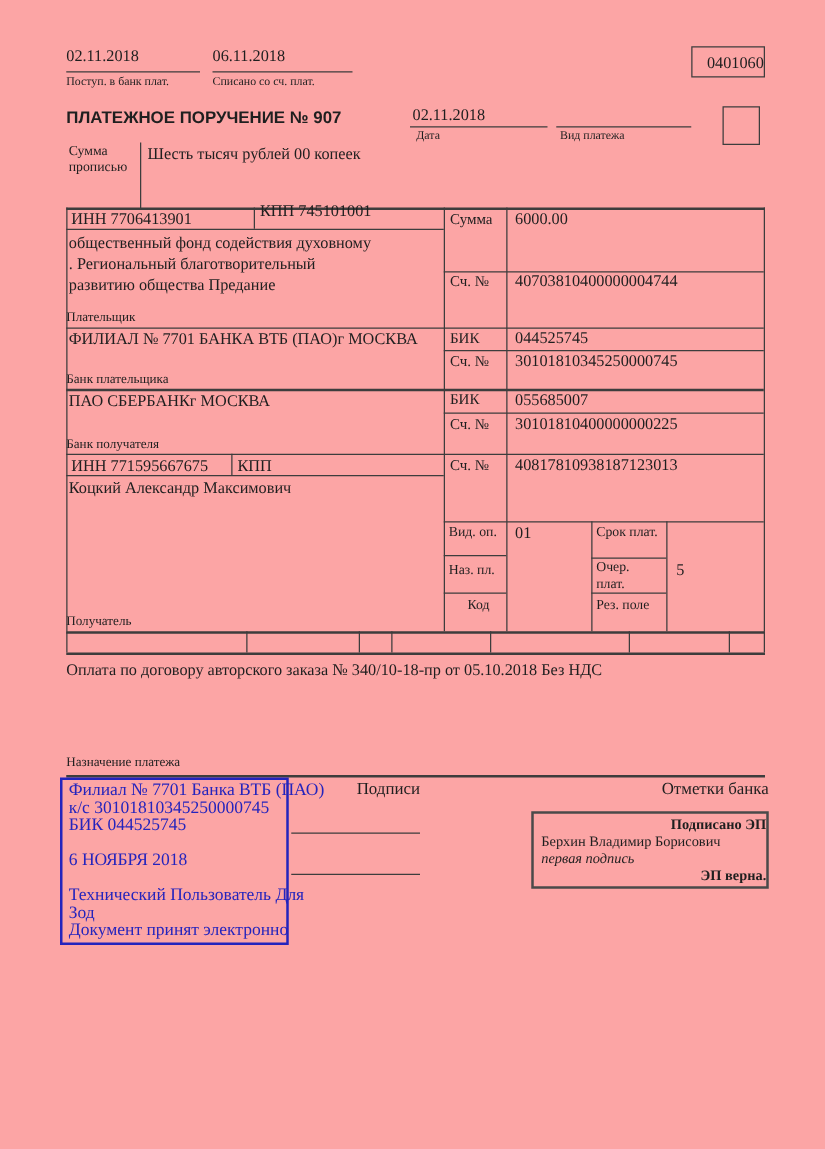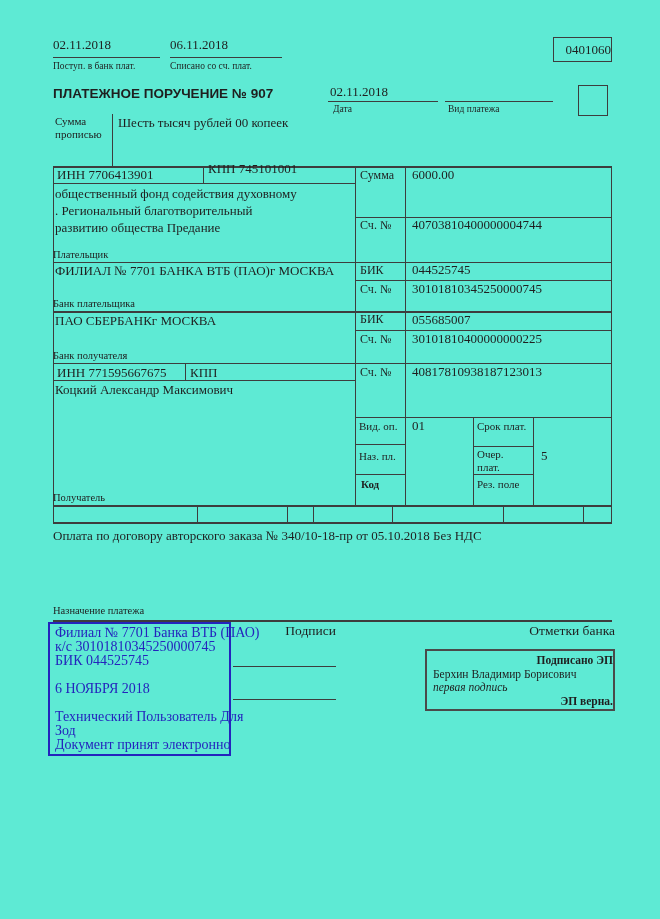--- a/index.html
+++ b/index.html
@@ -1,16 +1,16 @@
 <!DOCTYPE html>
 <html><head>
 <meta charset="utf-8">
 <style>
   html,body{margin:0;padding:0;background:#fff;}
-  .page{position:relative;width:660px;height:919px;background:#5eead4;overflow:hidden;
+  .page{position:relative;width:660px;height:919px;background:#fca5a5;overflow:hidden;
         font-family:"Liberation Serif",serif;color:#1f1f1f;}
   .t{position:absolute;white-space:nowrap;line-height:1.15;}
   .f13{font-size:13px;}
   .f12{font-size:12px;}
   .f11{font-size:11px;}
   .f10{font-size:10.5px;}
   .f9{font-size:9.5px;}
   .sans{font-family:"Liberation Sans",sans-serif;font-weight:bold;font-size:13.5px;}
   .wrap{white-space:normal;}
   .hl{position:absolute;height:1px;background:#3d3d3d;}
@@ -112,21 +112,21 @@
   <span class="t f13" style="left:412px;top:365px;">40817810938187123013</span>
   <span class="t f13" style="left:55px;top:383px;">Коцкий Александр Максимович</span>
   <span class="t f10" style="left:53px;top:492px;">Получатель</span>
 
   <span class="t f11" style="left:359px;top:420px;">Вид. оп.</span>
   <span class="t f13" style="left:412px;top:419px;">01</span>
   <div class="t f11 wrap" style="left:477px;top:420px;width:50px;line-height:13px;">Срок плат.</div>
   <span class="t f11" style="left:359px;top:450px;">Наз. пл.</span>
   <div class="t f11 wrap" style="left:477px;top:448px;width:46px;line-height:13px;">Очер. плат.</div>
   <span class="t f13" style="left:541px;top:449px;">5</span>
-  <span class="t f11" style="left:361px;top:478px;font-weight:bold;">Код</span>
+  <span class="t f11" style="left:374px;top:478px;">Код</span>
   <span class="t f11" style="left:477px;top:478px;">Рез. поле</span>
 
   <i class="hl2" style="left:53px;top:522px;width:559px;"></i>
   <i class="vl" style="left:53px;top:505px;height:17px;"></i>
   <i class="vl" style="left:197px;top:505px;height:17px;"></i>
   <i class="vl" style="left:287px;top:505px;height:17px;"></i>
   <i class="vl" style="left:313px;top:505px;height:17px;"></i>
   <i class="vl" style="left:392px;top:505px;height:17px;"></i>
   <i class="vl" style="left:503px;top:505px;height:17px;"></i>
   <i class="vl" style="left:583px;top:505px;height:17px;"></i>

